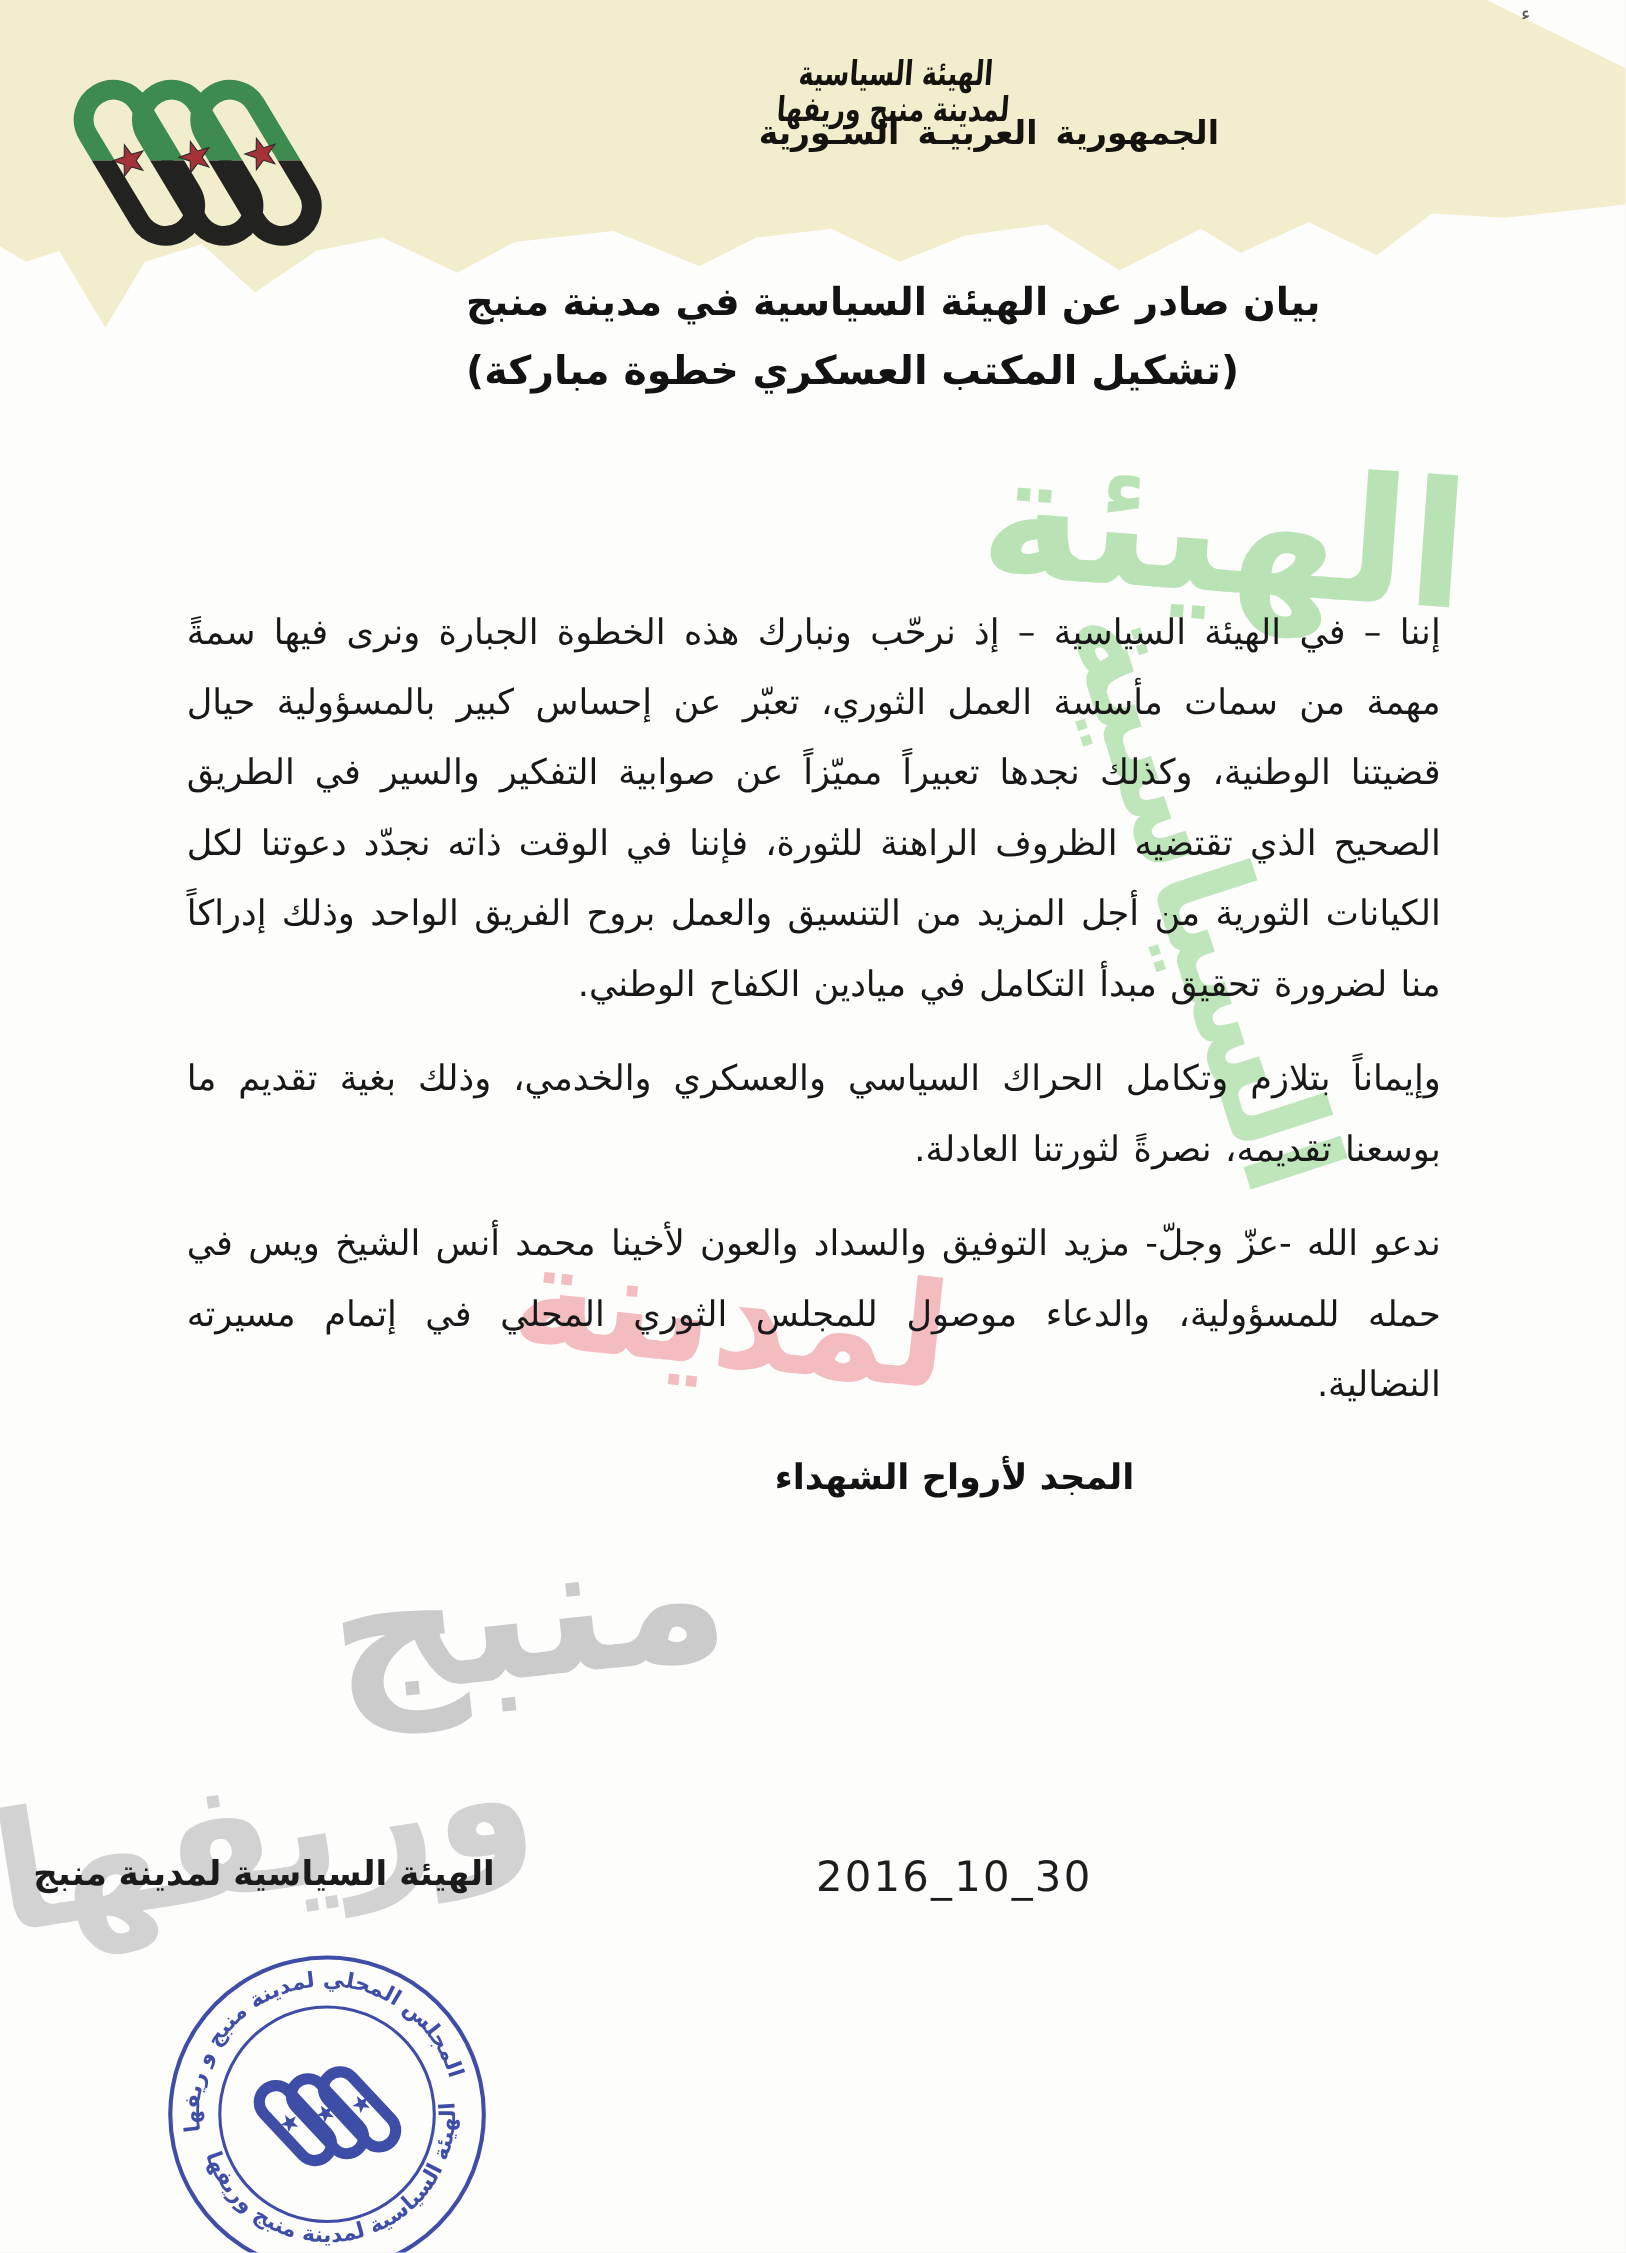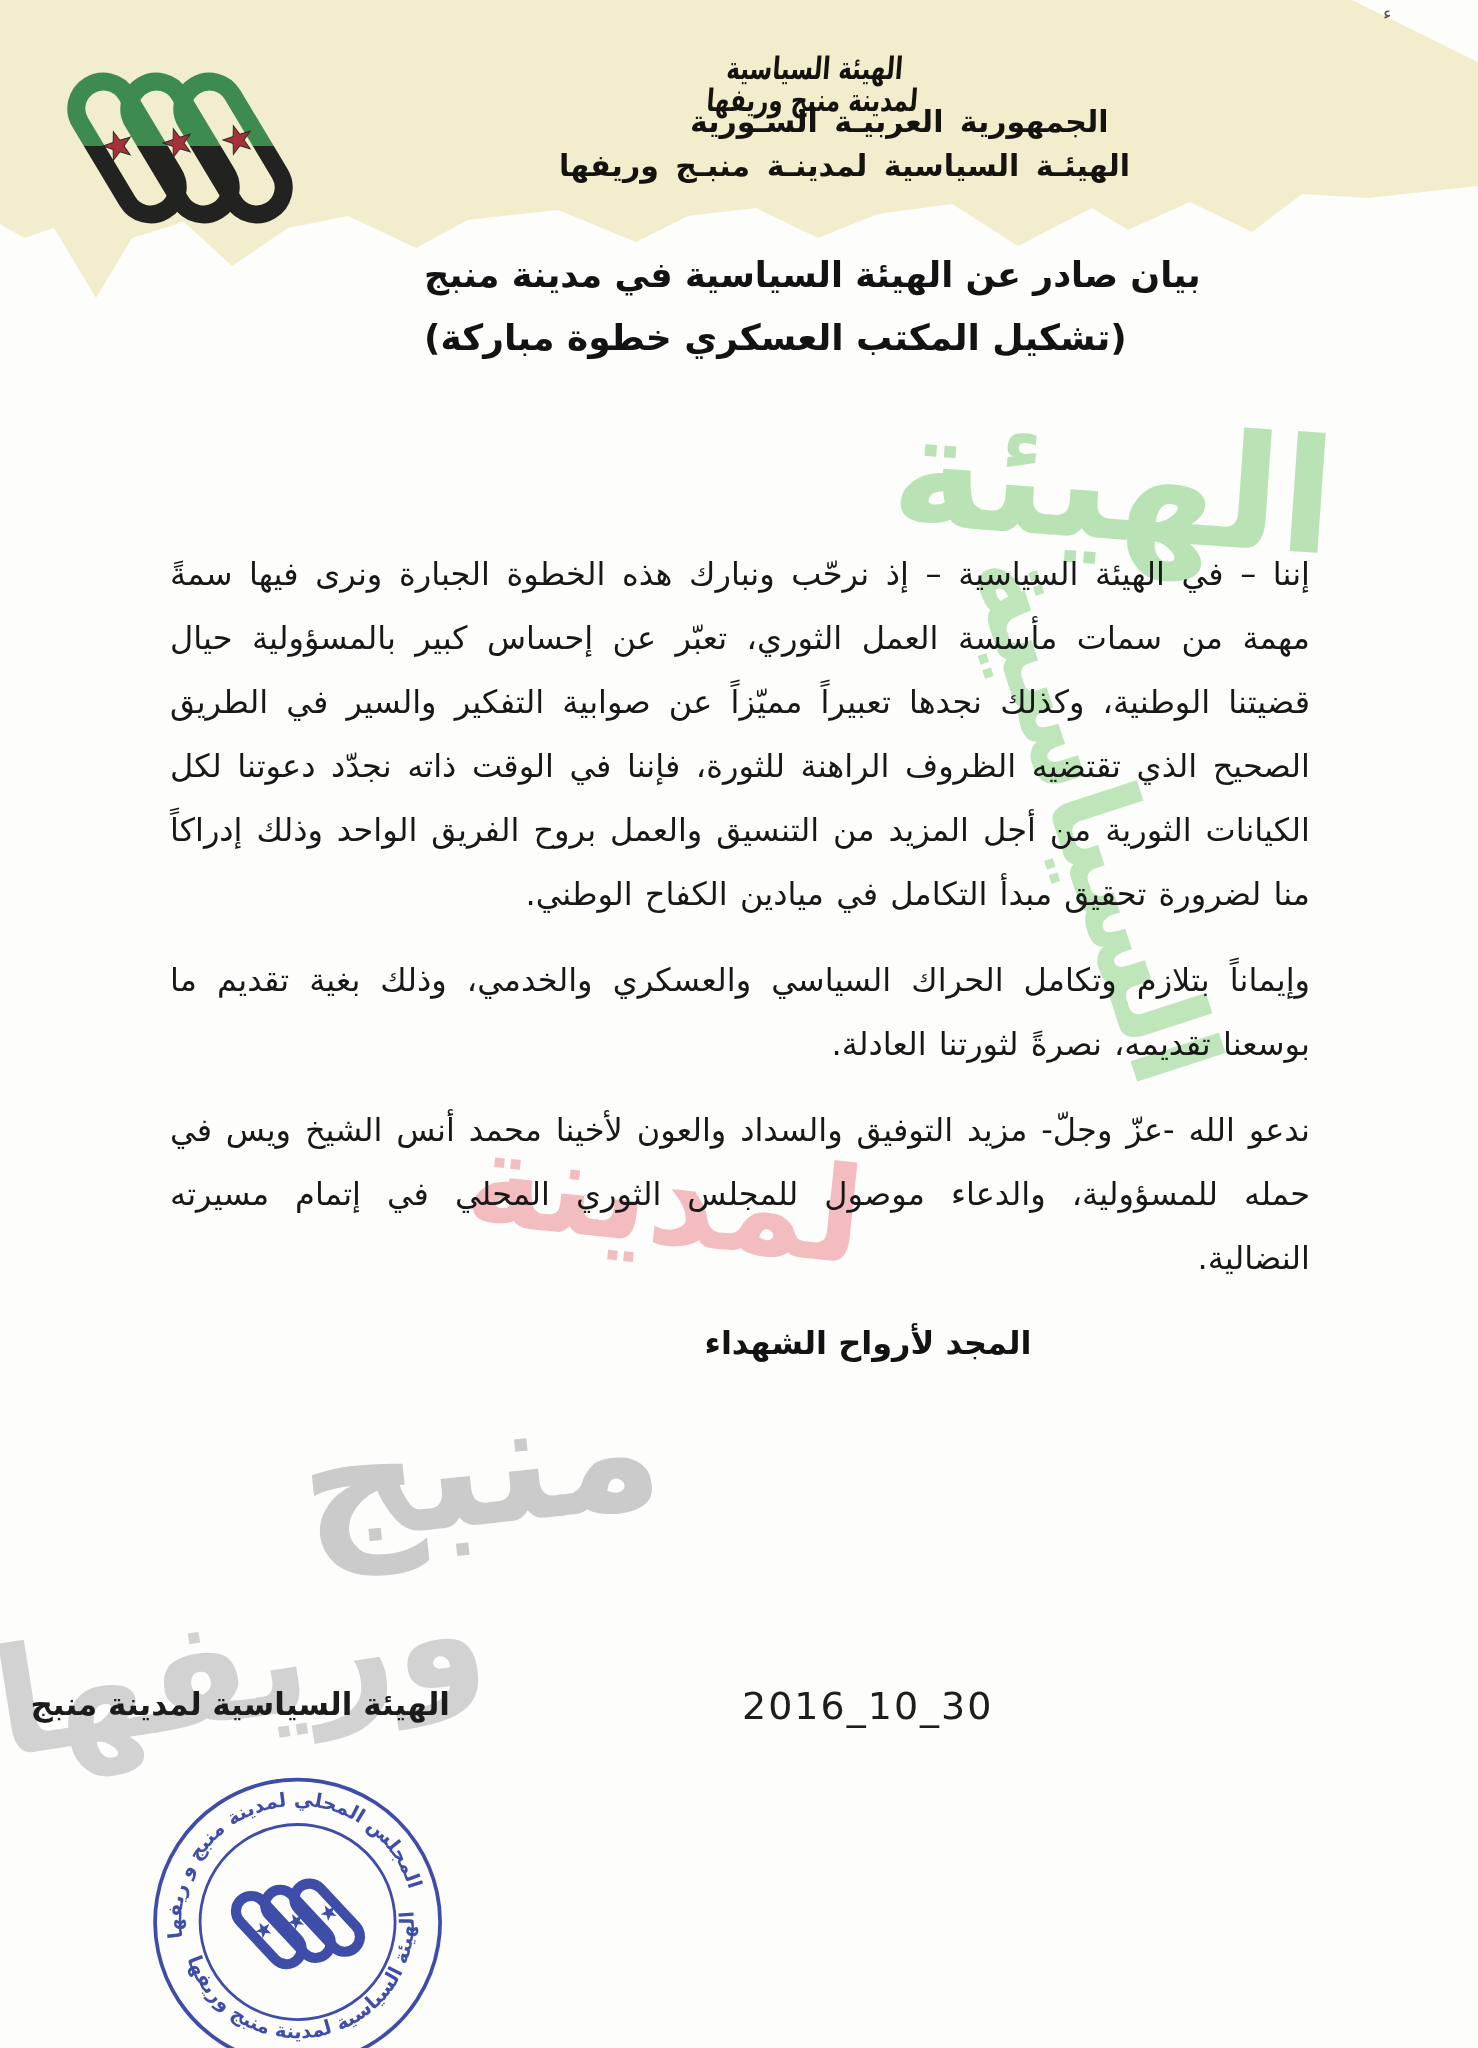--- a/index.html
+++ b/index.html
@@ -86,21 +86,20 @@
         <use href="#starA" transform="translate(186,98) rotate(-18)"></use>
       </g>
     </svg>
   </div>
 
   <div class="corner-mark">ء</div>
 
   <div class="hdr">
     <div class="emblem">الهيئة السياسية لمدينة منبج وريفها</div>
     <div class="hdr-line">الجمهورية العربيـة السـورية</div>
-    <div class="hdr-line">الهيئـة السياسية لمدينـة منبـج وريفها</div>
   </div>
 
   <div class="wm wm1">الهيئة</div>
   <div class="wm wm2">السياسية</div>
   <div class="wm wm3">لمدينة</div>
   <div class="wm wm4">منبج</div>
   <div class="wm wm5">وريفها</div>
 
   <div class="title-wrap">
     <div class="title-main">بيان صادر عن الهيئة السياسية في مدينة منبج</div>

